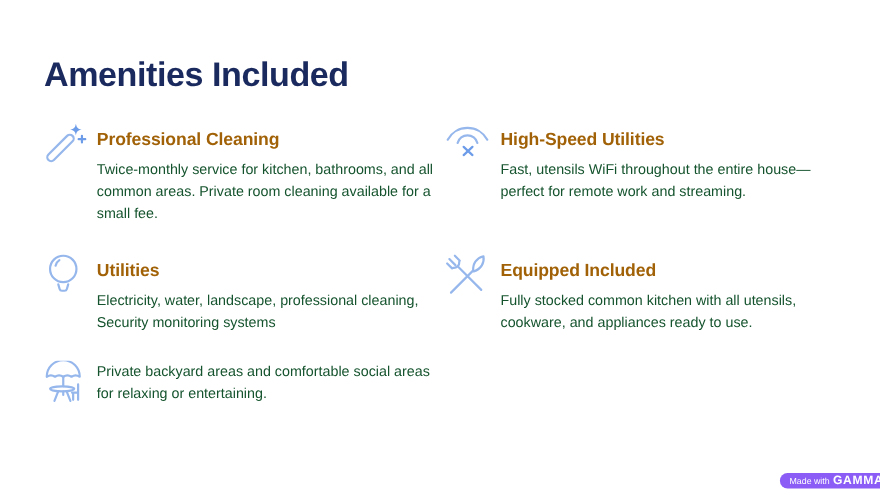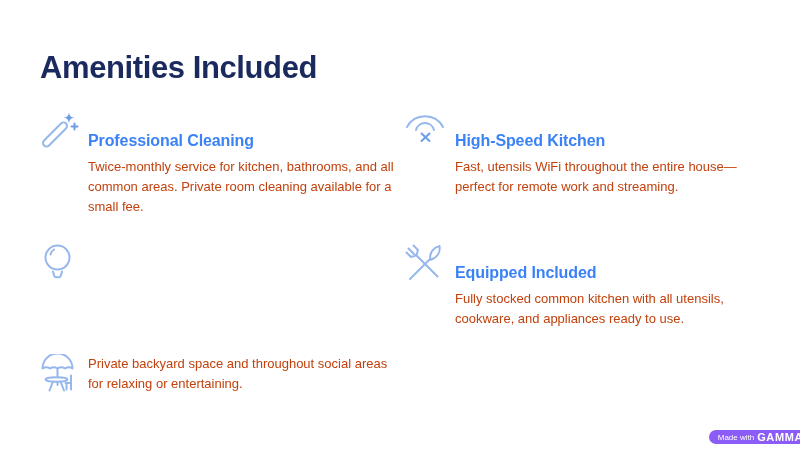--- a/index.html
+++ b/index.html
@@ -14,24 +14,24 @@
   }
   .grid {
     position:absolute; left:36px; top:110px;
     display:grid; grid-template-columns:367px 367px; row-gap:25px;
   }
   .item { display:flex; align-items:flex-start; }
   .icon-box { width:44px; height:44px; flex:0 0 44px; margin-right:8px; }
   .icon-box svg { width:44px; height:44px; display:block; }
   .item-text { width:308px; }
   .item-title {
-    margin:22px 0 7px; font-size:16px; font-weight:bold;
-    color:#3b82f6; letter-spacing:-0.1px;
+    margin:9px 0 7px; font-size:16px; font-weight:bold;
+    color:#a16207; letter-spacing:-0.1px;
   }
-  .item-desc { margin:0; font-size:13px; line-height:20px; color:#c2410c; }
+  .item-desc { margin:0; font-size:13px; line-height:20px; color:#14532d; }
   .badge {
     position:absolute; right:6px; bottom:6px; height:14px;
     background:#8b5cf6; color:#ffffff; border-radius:9px;
     display:flex; align-items:center; padding:0 9px;
     font-size:8px; line-height:17px; cursor:pointer;
   }
   .badge .brand { font-weight:bold; font-size:11px; letter-spacing:0.6px; margin-left:3px; }
   .stroke { stroke:#96b7ec; fill:none; stroke-width:2; stroke-linecap:round; stroke-linejoin:round; }
   .accent-stroke { stroke:#6d9ce9; fill:none; stroke-width:2; stroke-linecap:round; stroke-linejoin:round; }
   .accent-fill { fill:#6d9ce9; }
@@ -62,32 +62,36 @@
 
     <div class="item">
       <div class="icon-box">
         <svg viewBox="0 0 44 44">
           <path class="stroke" d="M4 17 A 20.5 20.5 0 0 1 40 17"></path>
           <path class="stroke" d="M13 20 A 9.3 9.3 0 0 1 31 20"></path>
           <path class="accent-stroke" d="M18.5 23.5 L26.5 31 M26.5 23.5 L18.5 31"></path>
         </svg>
       </div>
       <div class="item-text">
-        <div class="item-title">High-Speed Kitchen</div>
+        <div class="item-title">High-Speed Utilities</div>
         <p class="item-desc">Fast, utensils WiFi throughout the entire house—perfect for remote work and streaming.</p>
       </div>
     </div>
 
     <div class="item">
       <div class="icon-box">
         <svg viewBox="0 0 44 44">
           <circle class="stroke" cx="21.5" cy="15.5" r="12"></circle>
           <path class="stroke" d="M17 29.5 l1.2 4.2 a2.2 2.2 0 0 0 2.1 1.6 h2.4 a2.2 2.2 0 0 0 2.1 -1.6 l1.2 -4.2"></path>
           <path class="stroke" d="M14.5 12.5 a8 8 0 0 1 3.5 -5" stroke-width="1.6"></path>
         </svg>
+      </div>
+      <div class="item-text">
+        <div class="item-title">Utilities</div>
+        <p class="item-desc">Electricity, water, landscape, professional cleaning, Security monitoring systems</p>
       </div>
     </div>
 
 
     <div class="item">
       <div class="icon-box">
         <svg viewBox="0 0 44 44">
           <path class="stroke" d="M5.5 6.5 L11 12 M10.5 3.5 L15 8 M3.5 10.5 L8 15 M9 14.5 a5 5 0 0 0 5.5 -5.5"></path>
           <path class="stroke" d="M13.5 13.5 L34.5 34.5"></path>
           <path class="stroke" d="M36.5 4 c-6 1.5 -10 6.5 -9.3 13.3 l.5 .5 c6.8 -2.3 9.8 -7.8 8.8 -13.8 z"></path>
@@ -104,21 +108,21 @@
       <div class="icon-box">
         <svg viewBox="0 0 44 44">
           <path class="stroke" d="M6.5 14.5 a15 15 0 0 1 30 0 q-3.75 -2.5 -7.5 0 q-3.75 -2.5 -7.5 0 q-3.75 -2.5 -7.5 0 q-3.75 -2.5 -7.5 0 z"></path>
           <path class="stroke" d="M21.5 15 V 23"></path>
           <ellipse class="stroke" cx="20.5" cy="25.5" rx="11" ry="2.3"></ellipse>
           <path class="stroke" d="M17 27.5 L13.5 36.5 M24.5 27.5 L28 36.5 M21.5 27.8 V 31"></path>
           <path class="stroke" d="M35 21.5 V 35.5 M29.5 29 h5.5 M30.5 29 v 6.5" stroke-width="1.7"></path>
         </svg>
       </div>
       <div class="item-text">
-        <p class="item-desc">Private backyard space and throughout social areas for relaxing or entertaining.</p>
+        <p class="item-desc">Private backyard areas and comfortable social areas for relaxing or entertaining.</p>
       </div>
     </div>
 
   </div>
 
   <div class="badge">
     <span>Made with</span>
     <span class="brand">GAMMA</span>
   </div>
 

